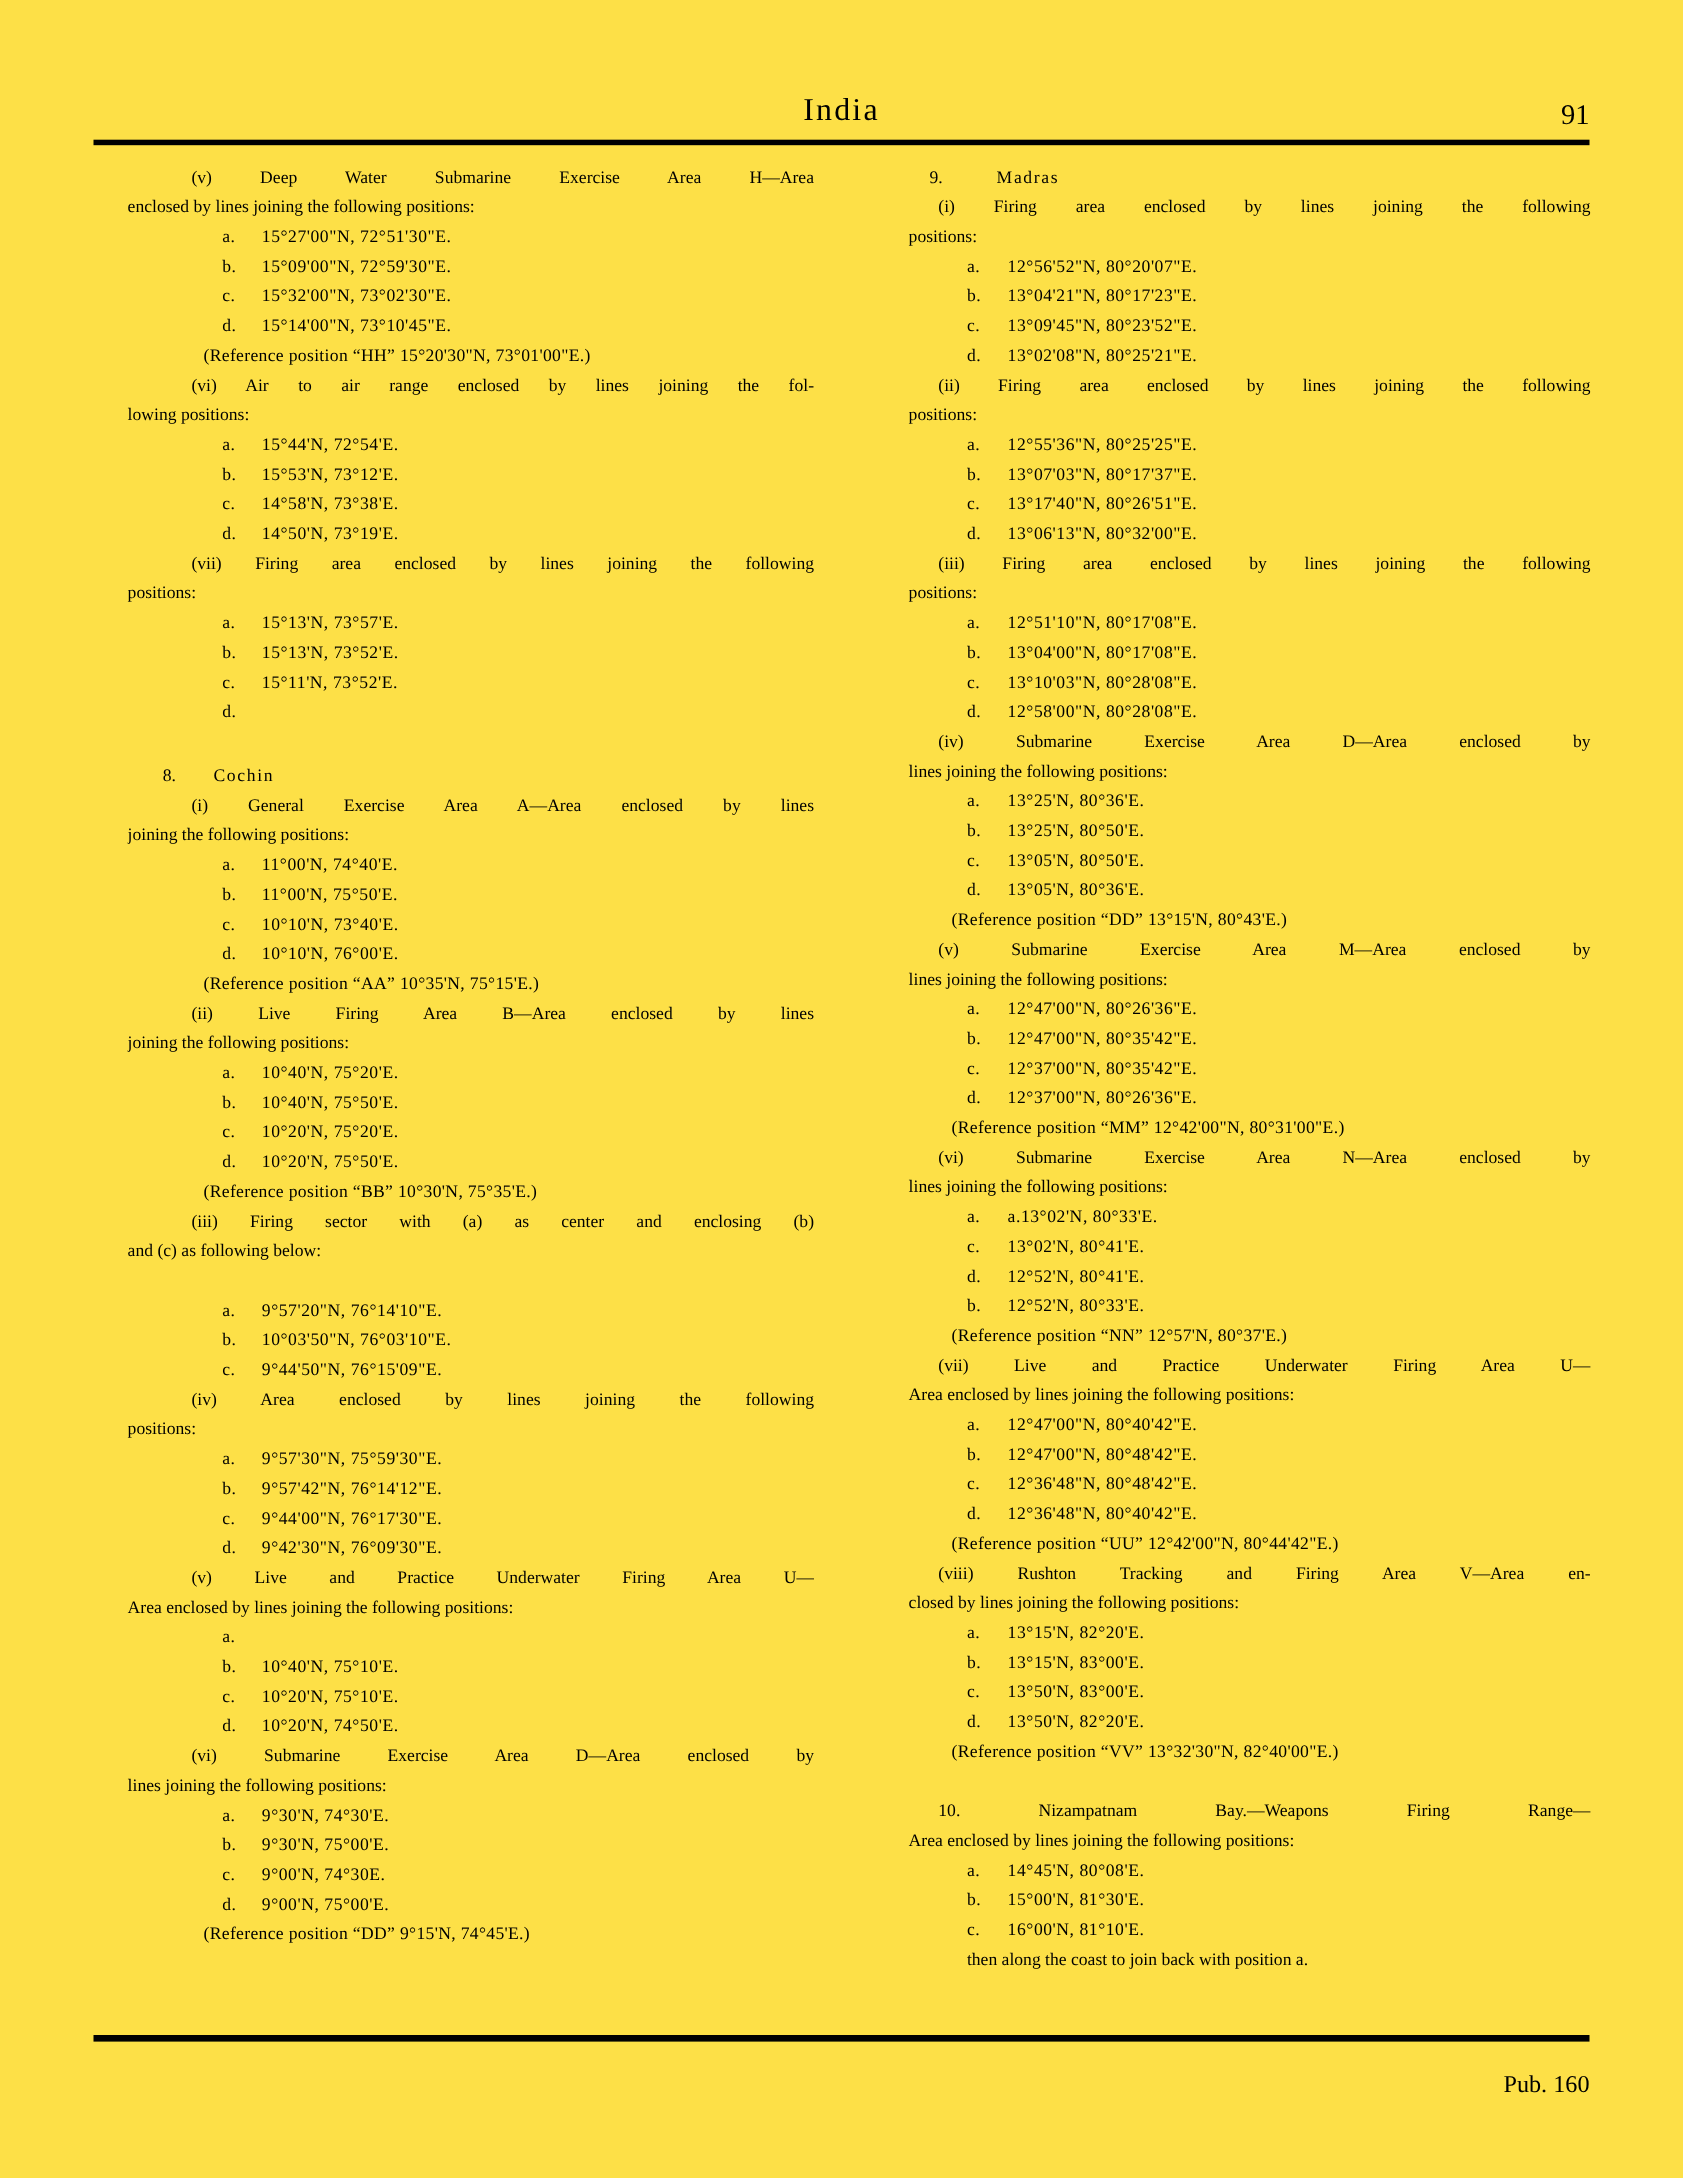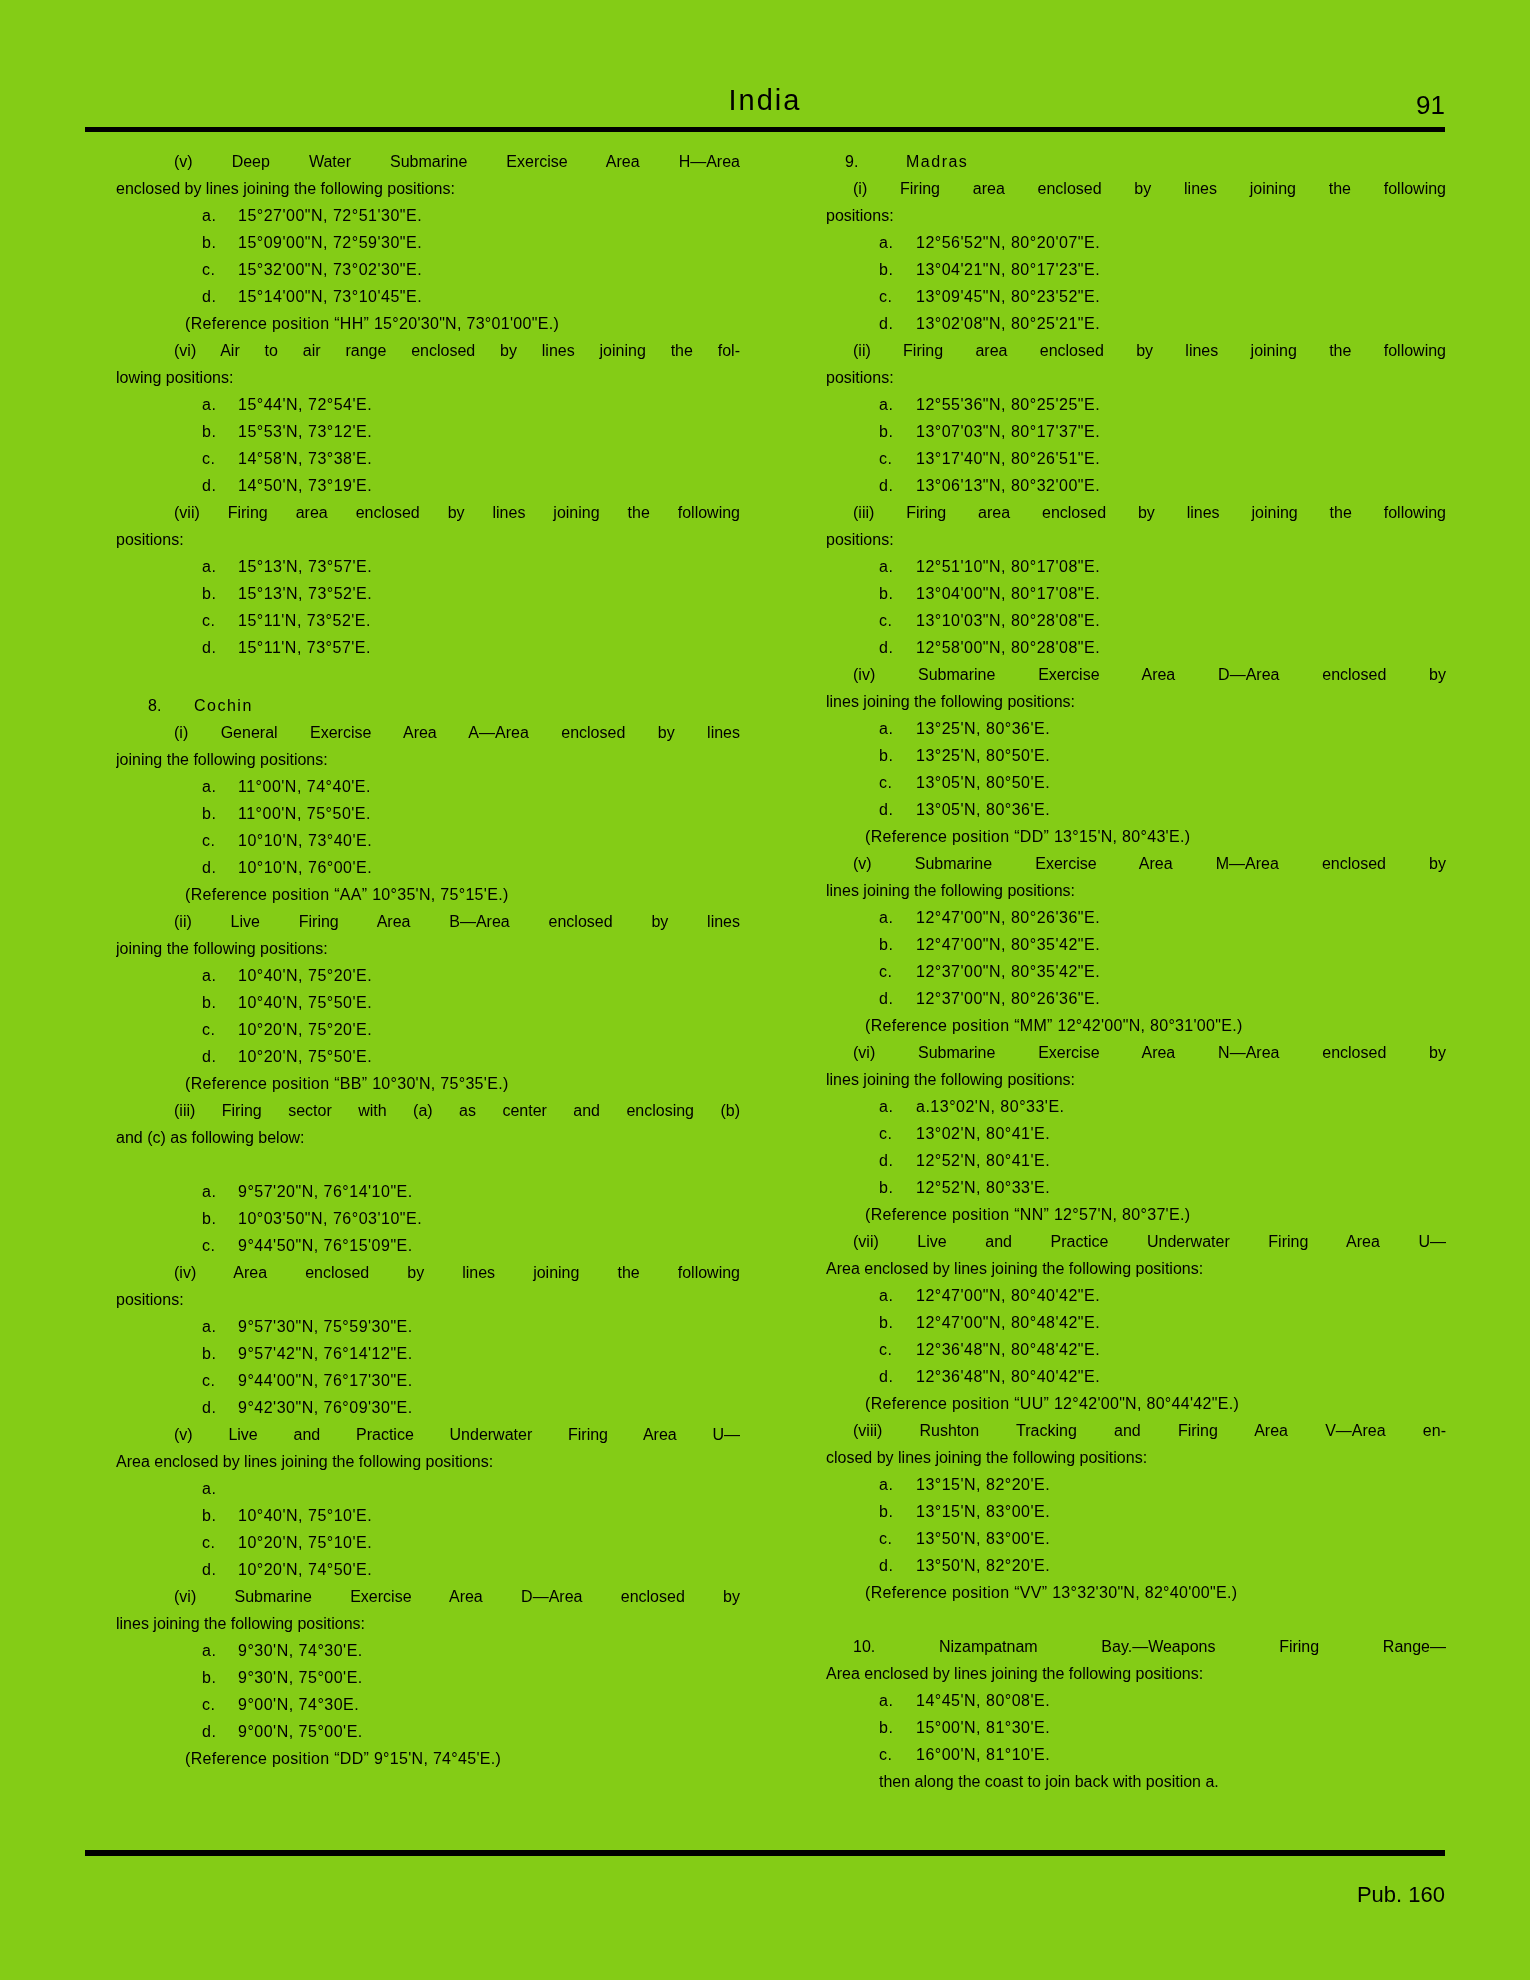--- a/index.html
+++ b/index.html
@@ -1,22 +1,22 @@
 <!DOCTYPE html>
 <html><head>
 <meta charset="utf-8">
 <style>
   html,body{margin:0;padding:0;background:#e8e8e8;}
   .page{
     position:relative;
     width:1530px;height:1980px;
     margin:0 auto;
-    background:#84cc16;
+    background:#fde047;
     color:#000;
-    font-family:Liberation Sans, sans-serif;
+    font-family:Liberation Serif, serif;
     overflow:hidden;
   }
   .header-title{
     position:absolute;top:84px;left:0;width:100%;
     text-align:center;font-size:29px;letter-spacing:2px;
   }
   .page-number{
     position:absolute;top:90px;right:85px;font-size:26px;
   }
   .rule-top{
@@ -110,21 +110,20 @@
       <div class="item">
         <span class="i-label">b.</span>
         <span class="i-text">15°13'N, 73°52'E.</span>
       </div>
       <div class="item">
         <span class="i-label">c.</span>
         <span class="i-text">15°11'N, 73°52'E.</span>
       </div>
       <div class="item">
         <span class="i-label">d.</span>
-        <span class="i-text">15°11'N, 73°57'E.</span>
       </div>
       <div class="spacer tall"></div>
       <div class="heading">
         <span class="h-num">8.</span>
         <span class="h-name">Cochin</span>
       </div>
       <div class="pline justify indent">(i) General Exercise Area A—Area enclosed by lines</div>
       <div class="pline">joining the following positions:</div>
       <div class="item">
         <span class="i-label">a.</span>

